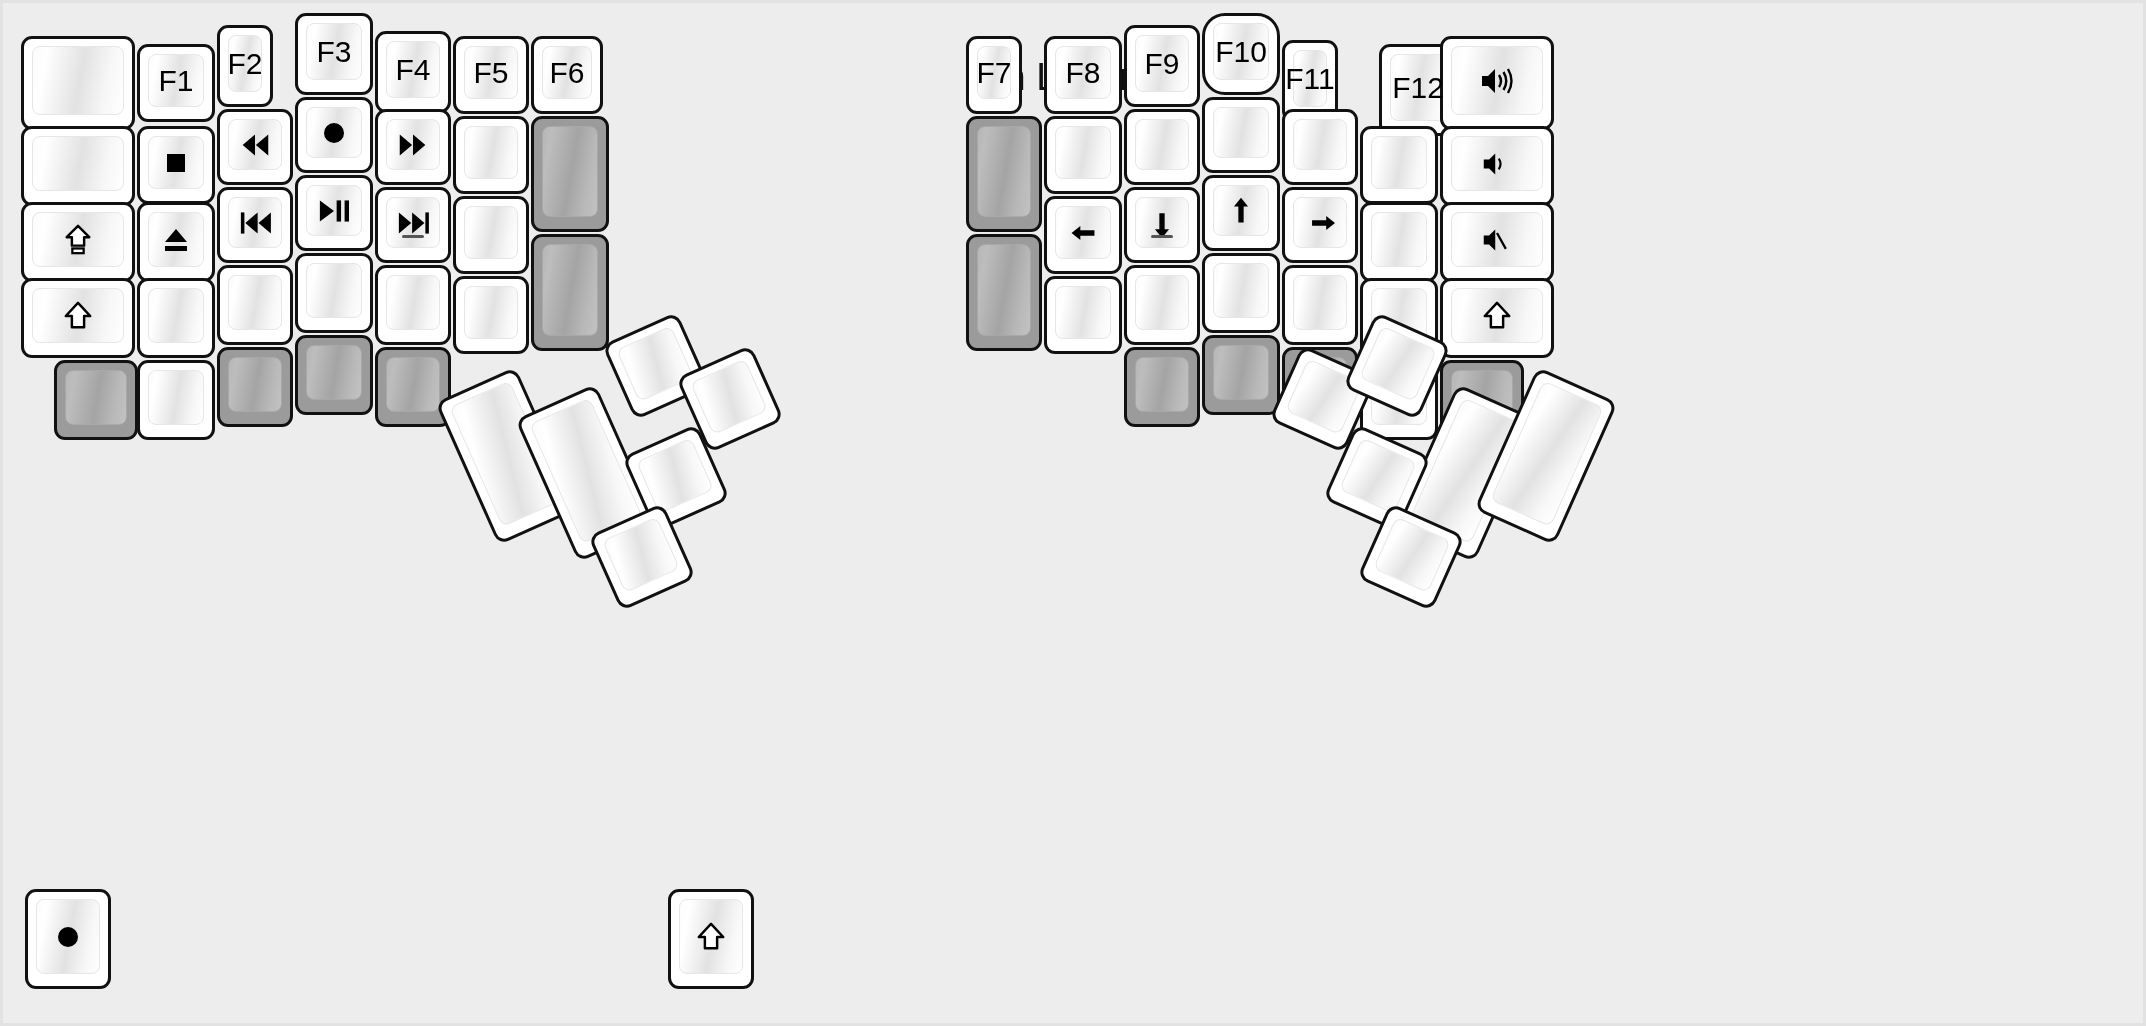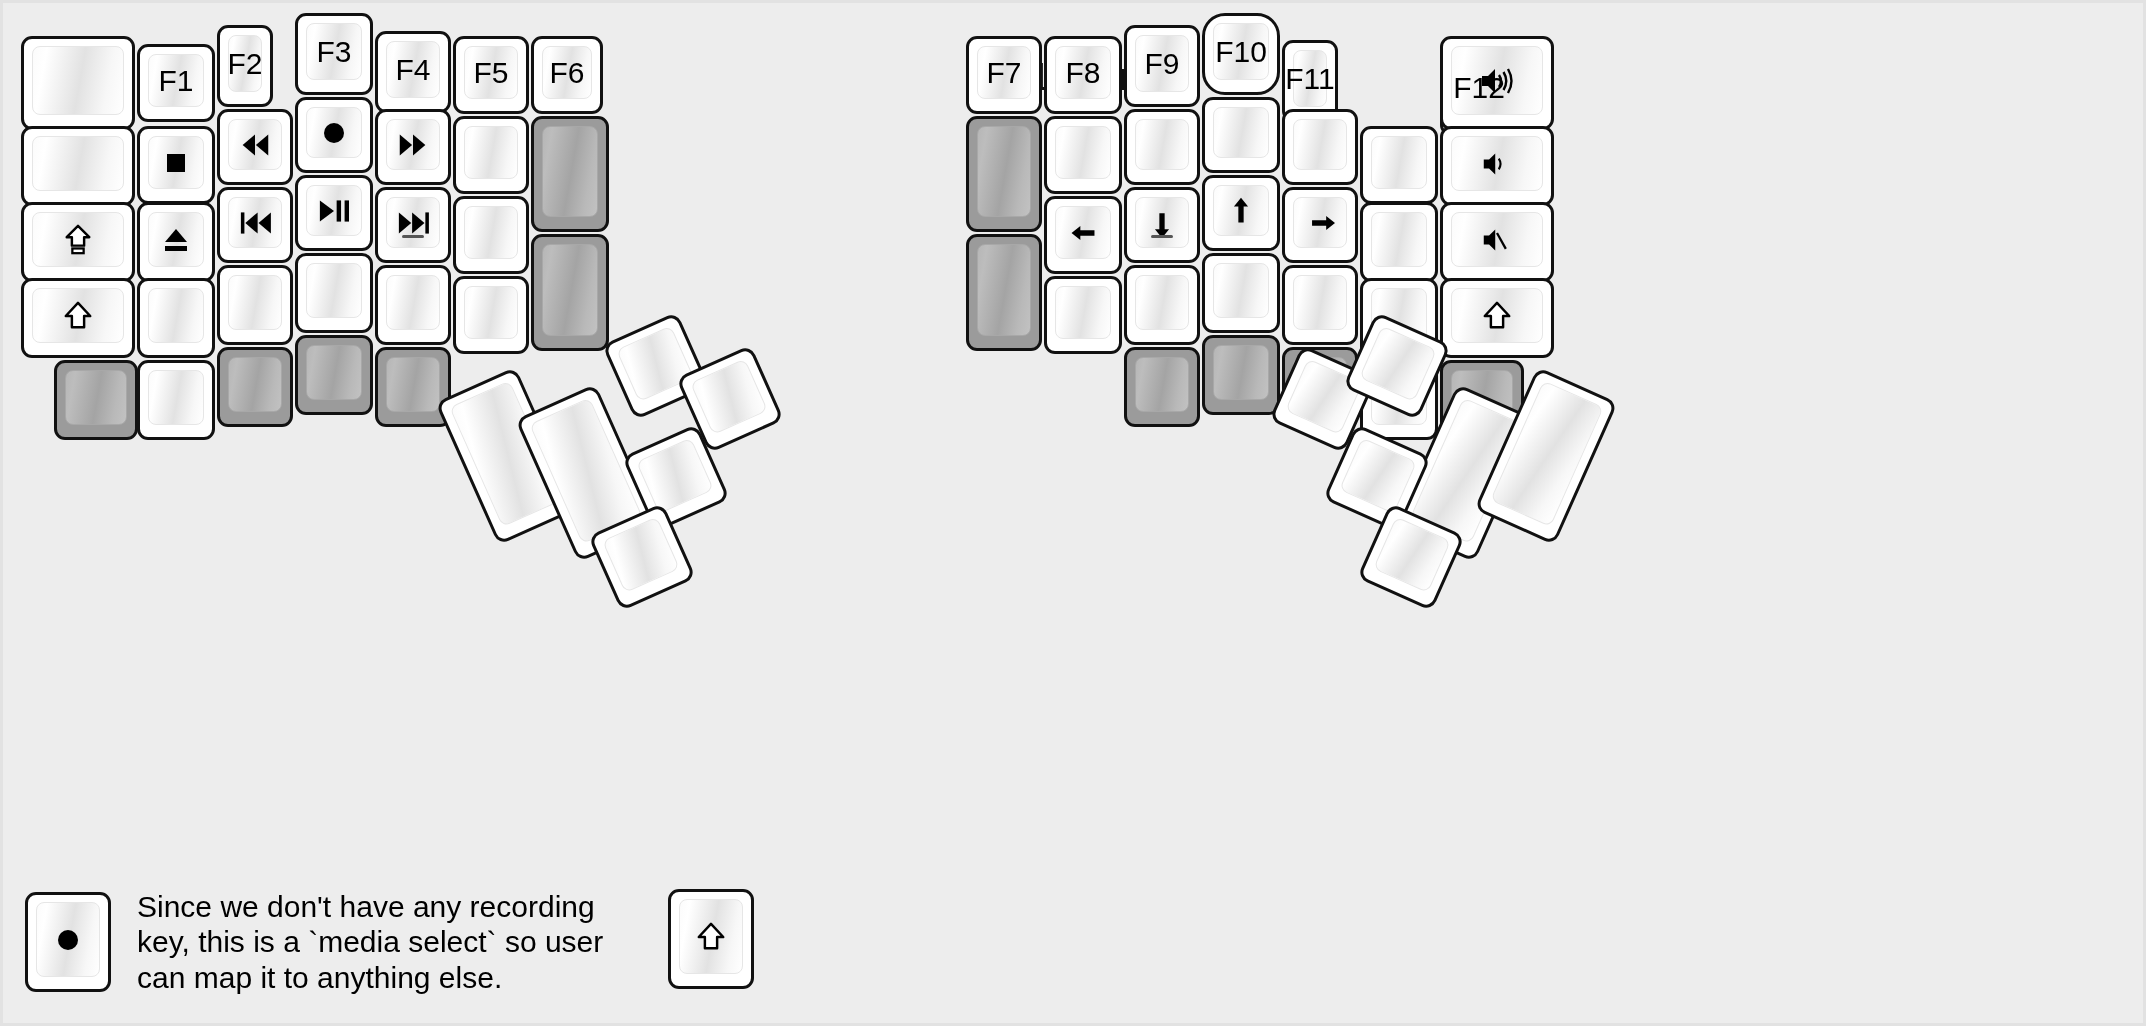--- a/index.html
+++ b/index.html
@@ -286,21 +286,21 @@
       <div class="key" style="left: 632px; top: 434px; width: 82px; height: 82px; transform: rotate(-24deg);">
         <div class="cap"></div>
         <div class="lbl"></div>
       </div>
       <div class="key" style="left: 598px; top: 513px; width: 82px; height: 82px; transform: rotate(-24deg);">
         <div class="cap"></div>
         <div class="lbl"></div>
       </div>
     </div>
   <div id="kb-right" style="position: absolute; inset: 0px;">
-      <div class="key" style="left: 963px; top: 33px; width: 76px; height: 78px;">
+      <div class="key" style="left: 963px; top: 33px; width: 56px; height: 78px;">
         <div class="cap"></div>
         <div class="lbl">F7</div>
       </div>
       <div class="key trans" style="left: 963px; top: 113px; width: 76px; height: 116px;">
         <div class="cap"></div>
         <div class="lbl"></div>
       </div>
       <div class="key trans" style="left: 963px; top: 231px; width: 76px; height: 117px;">
         <div class="cap"></div>
         <div class="lbl"></div>
@@ -391,21 +391,21 @@
         </div>
       </div>
       <div class="key" style="left: 1279px; top: 262px; width: 76px; height: 80px;">
         <div class="cap"></div>
         <div class="lbl"></div>
       </div>
       <div class="key trans" style="left: 1279px; top: 344px; width: 76px; height: 80px;">
         <div class="cap"></div>
         <div class="lbl"></div>
       </div>
-      <div class="key" style="left: 1437px; top: 41px; width: 78px; height: 92px;">
+      <div class="key" style="left: 1376px; top: 41px; width: 78px; height: 92px;">
         <div class="cap"></div>
         <div class="lbl">F12</div>
       </div>
       <div class="key" style="left: 1357px; top: 123px; width: 78px; height: 78px;">
         <div class="cap"></div>
         <div class="lbl"></div>
       </div>
       <div class="key" style="left: 1357px; top: 199px; width: 78px; height: 80px;">
         <div class="cap"></div>
         <div class="lbl"></div>
@@ -487,23 +487,20 @@
   <div id="legend-area" style="position: absolute; inset: 0px;">
       <div class="legend-item" style="left: 22px; top: 886px;">
         <div class="legend-key">
           <div class="cap"></div>
           <div class="glyph">
             <svg width="34" height="34" viewBox="0 0 34 34">
               <circle cx="17" cy="17" r="10" fill="#000"></circle>
             </svg>
           </div>
         </div>
-        <div class="legend-text">Since we don't have any recording
-key, this is a `media select` so user
-can map it to anything else.</div>
       </div>
       <div class="legend-item" style="left: 665px; top: 886px;">
         <div class="legend-key">
           <div class="cap"></div>
           <div class="glyph">
             <svg width="32" height="34" viewBox="0 0 34 34">
               <path d="M17 3 L30 17 L23.5 17 L23.5 29 L10.5 29 L10.5 17 L4 17 Z" fill="#fff" stroke="#000" stroke-width="2.6" stroke-linejoin="round"></path>
             </svg>
           </div>
         </div>

